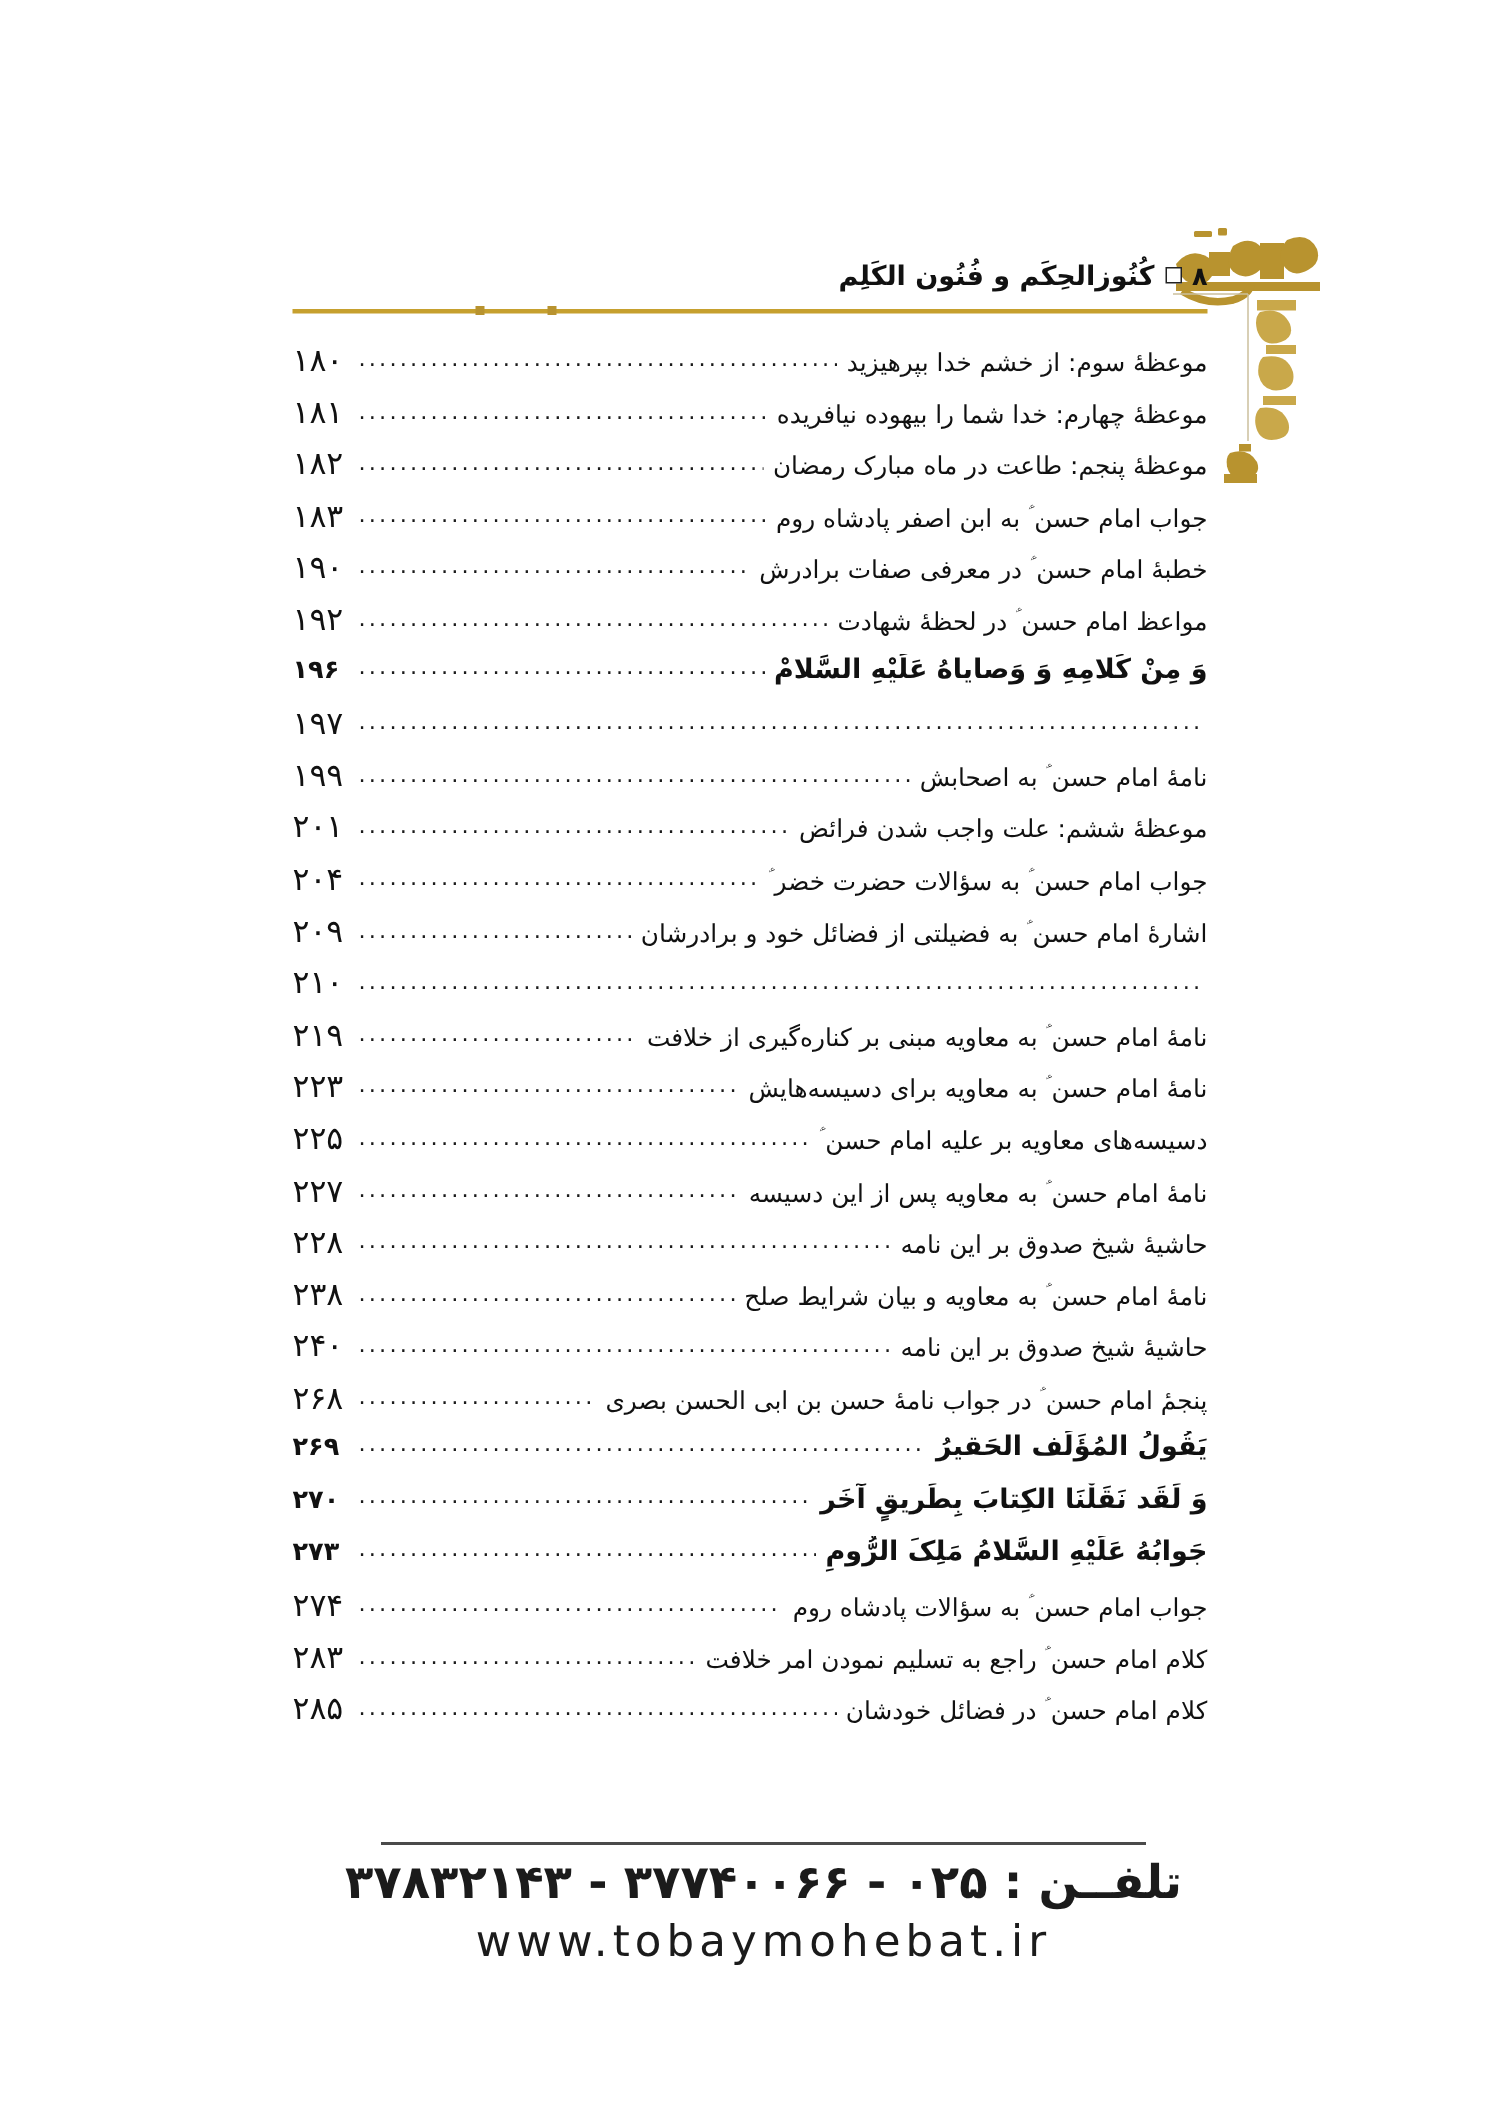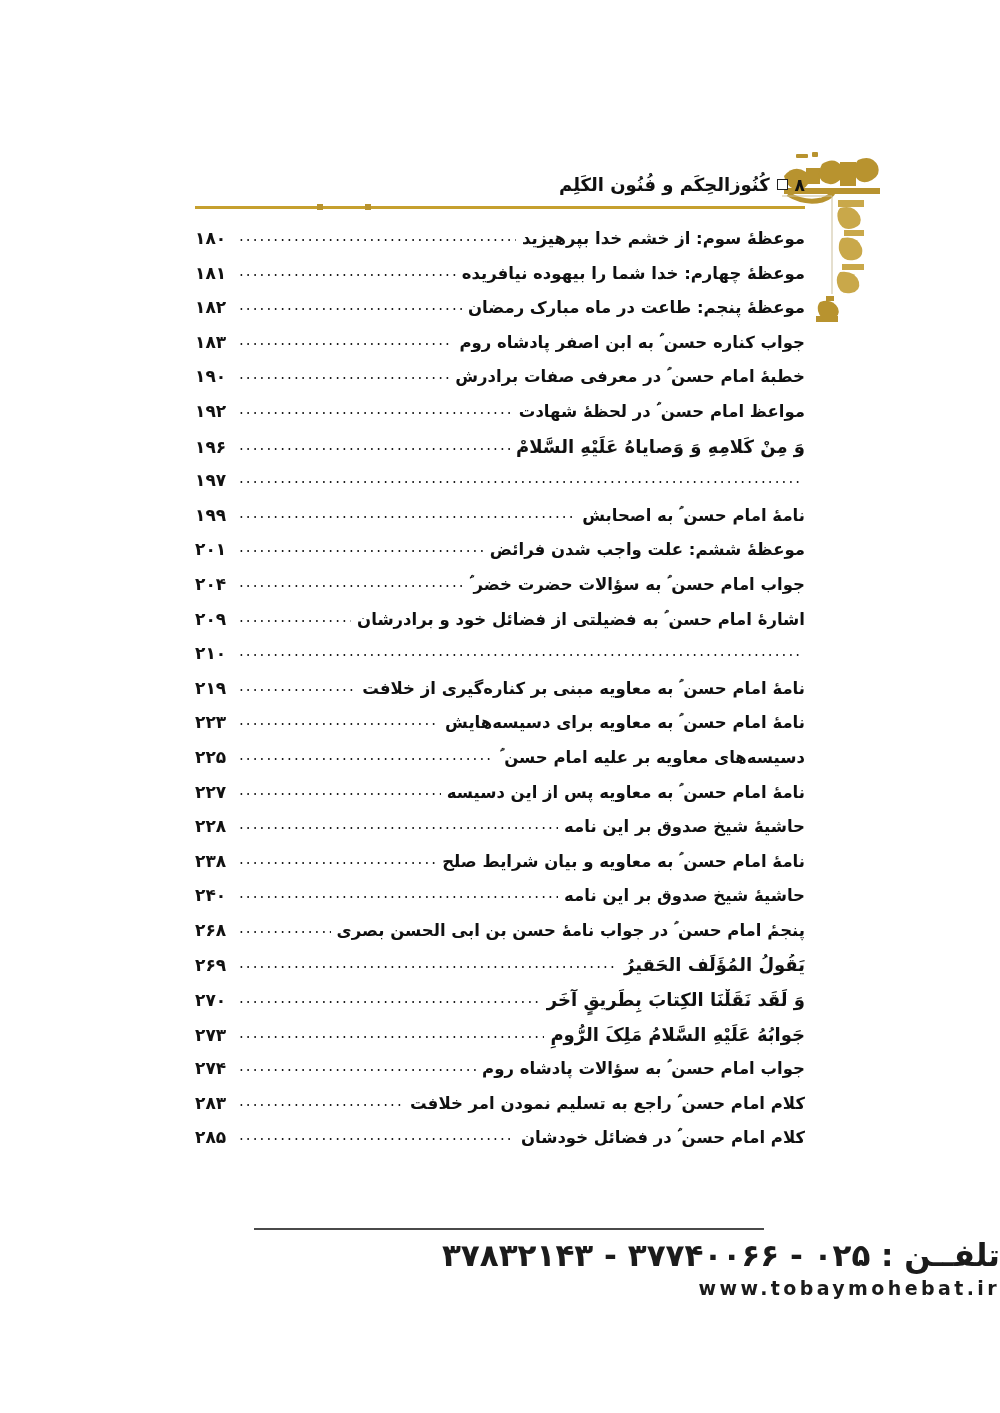--- a/index.html
+++ b/index.html
@@ -103,21 +103,21 @@
     display: flex;
     flex-direction: row;
     align-items: baseline;
     direction: rtl;
     height: 34.6px;
     white-space: nowrap;
     overflow: hidden;
   }
   .toc-label {
     font-size: 16.5px;
-    font-weight: 700;
+    font-weight: 400;
     color: #111;
     flex: 0 0 auto;
     letter-spacing: 0;
   }
   .toc-row.is-heading .toc-label {
     font-size: 18px;
     font-weight: 700;
   }
   .toc-dots {
     flex: 1 1 auto;
@@ -126,57 +126,57 @@
     position: relative;
     top: -3px;
     font-size: 15px;
     letter-spacing: 2.1px;
     color: #1a1a1a;
     direction: ltr;
     text-align: right;
   }
   .toc-page {
     flex: 0 0 auto;
-    font-size: 17px;
-    font-weight: 700;
+    font-size: 21px;
+    font-weight: 400;
     color: #111;
     min-width: 38px;
     text-align: left;
     direction: rtl;
   }
   .toc-row.is-heading .toc-page {
     font-weight: 700;
     font-size: 17px;
   }
 
   
   .footer {
     position: absolute;
     left: 18px;
     right: 0;
     top: 1228px;
-    text-align: right;
+    text-align: center;
   }
   .footer-rule {
     width: 510px;
     height: 1.6px;
     background: #4a4a4a;
     margin: 0 auto 8px auto;
   }
   .footer-phone {
     font-size: 31px;
     font-weight: 700;
     color: #1b1b1b;
     letter-spacing: 1px;
     direction: rtl;
     line-height: 1.15;
   }
   .footer-site {
-    font-size: 19px;
-    font-weight: 700;
+    font-size: 29px;
+    font-weight: 400;
     color: #1b1b1b;
     letter-spacing: 3.4px;
     direction: ltr;
     font-family: "DejaVu Sans", "Liberation Sans", sans-serif;
     margin-top: 4px;
   }
 </style>
 </head>
 <body>
 
@@ -239,21 +239,21 @@
         <span class="toc-label">موعظهٔ چهارم: خدا شما را بیهوده نیافریده</span>
         <span class="toc-dots">..................................................................................................</span>
         <span class="toc-page">۱۸۱</span>
       </div>
       <div class="toc-row">
         <span class="toc-label">موعظهٔ پنجم: طاعت در ماه مبارک رمضان</span>
         <span class="toc-dots">..................................................................................................</span>
         <span class="toc-page">۱۸۲</span>
       </div>
       <div class="toc-row">
-        <span class="toc-label">جواب کناره حسن ؑ به ابن اصفر پادشاه روم</span>
+        <span class="toc-label">جواب امام حسن ؑ به ابن اصفر پادشاه روم</span>
         <span class="toc-dots">..................................................................................................</span>
         <span class="toc-page">۱۸۳</span>
       </div>
       <div class="toc-row">
         <span class="toc-label">خطبهٔ امام حسن ؑ در معرفی صفات برادرش</span>
         <span class="toc-dots">..................................................................................................</span>
         <span class="toc-page">۱۹۰</span>
       </div>
       <div class="toc-row">
         <span class="toc-label">مواعظ امام حسن ؑ در لحظهٔ شهادت</span>

